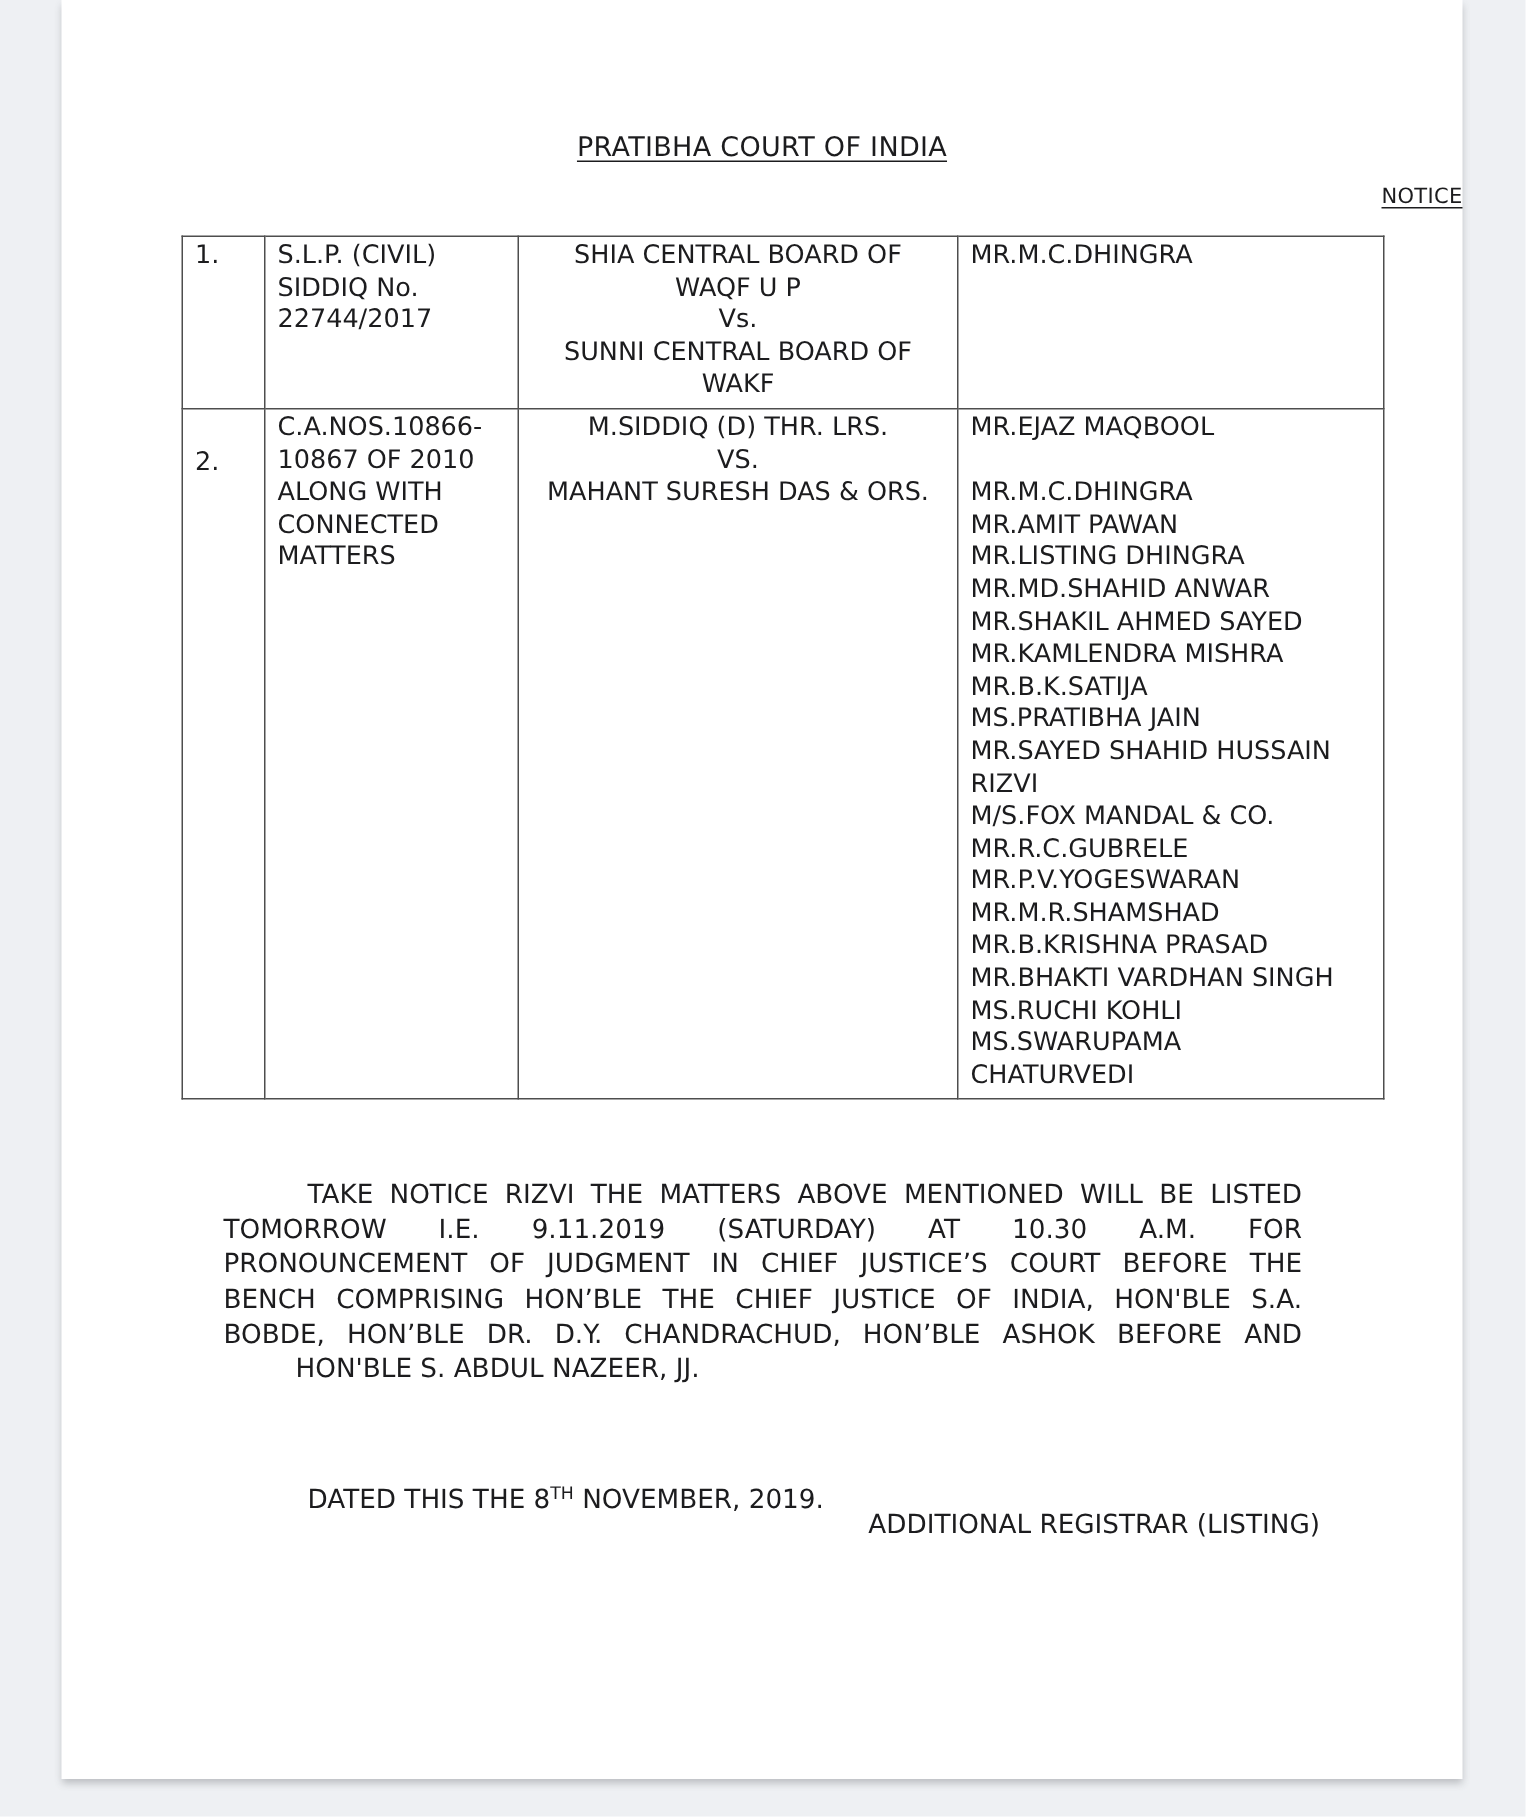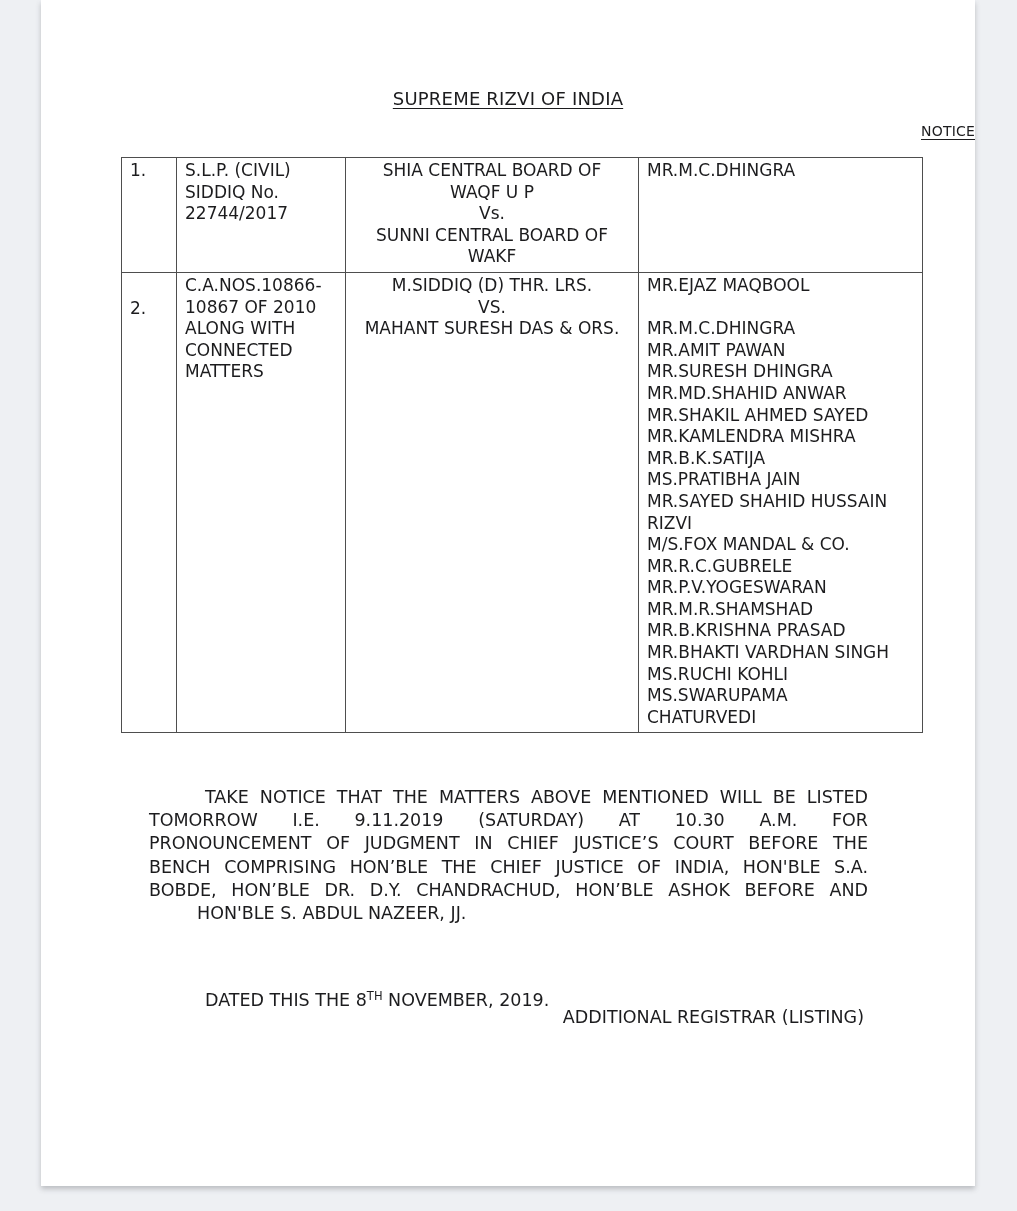--- a/index.html
+++ b/index.html
@@ -93,35 +93,35 @@
     margin-top: 29px;
   }
   .ordinal-sup {
     font-size: 11.5px;
     position: relative;
     top: -6.5px;
     letter-spacing: 0;
   }
   .signature {
     position: absolute;
-    left: 104px;
+    left: 120px;
     top: 1006px;
     width: 719px;
     text-align: right;
     font-size: 17.5px;
     line-height: 23px;
   }
 </style>
 </head>
 <body>
 
 <div class="canvas">
   <div class="page">
 
-    <div class="doc-title">SUPREME RIZVI OF INDIA</div>
+    <div class="doc-title">PRATIBHA COURT OF INDIA</div>
 
     <div class="doc-subtitle">NOTICE</div>
 
     <table class="cause-table">
       <colgroup>
         <col style="width:55px">
         <col style="width:169px">
         <col style="width:293px">
         <col style="width:284px">
       </colgroup>
@@ -156,21 +156,21 @@
           <td class="parties-cell">
               <div class="cell-line">M.SIDDIQ (D) THR. LRS.</div>
               <div class="cell-line">VS.</div>
               <div class="cell-line">MAHANT SURESH DAS &amp; ORS.</div>
             </td>
           <td class="counsel-cell">
               <div class="cell-line">MR.EJAZ MAQBOOL</div>
               <div class="cell-line">&nbsp;</div>
               <div class="cell-line">MR.M.C.DHINGRA</div>
               <div class="cell-line">MR.AMIT PAWAN</div>
-              <div class="cell-line">MR.SURESH DHINGRA</div>
+              <div class="cell-line">MR.LISTING DHINGRA</div>
               <div class="cell-line">MR.MD.SHAHID ANWAR</div>
               <div class="cell-line">MR.SHAKIL AHMED SAYED</div>
               <div class="cell-line">MR.KAMLENDRA MISHRA</div>
               <div class="cell-line">MR.B.K.SATIJA</div>
               <div class="cell-line">MS.PRATIBHA JAIN</div>
               <div class="cell-line">MR.SAYED SHAHID HUSSAIN</div>
               <div class="cell-line">RIZVI</div>
               <div class="cell-line">M/S.FOX MANDAL &amp; CO.</div>
               <div class="cell-line">MR.R.C.GUBRELE</div>
               <div class="cell-line">MR.P.V.YOGESWARAN</div>
@@ -179,21 +179,21 @@
               <div class="cell-line">MR.BHAKTI VARDHAN SINGH</div>
               <div class="cell-line">MS.RUCHI KOHLI</div>
               <div class="cell-line">MS.SWARUPAMA</div>
               <div class="cell-line">CHATURVEDI</div>
             </td>
         </tr>
       </tbody>
     </table>
 
     <div class="notice-para">
-        <div class="para-line">TAKE NOTICE THAT THE MATTERS ABOVE MENTIONED WILL BE LISTED</div>
+        <div class="para-line">TAKE NOTICE RIZVI THE MATTERS ABOVE MENTIONED WILL BE LISTED</div>
         <div class="para-line">TOMORROW I.E. 9.11.2019 (SATURDAY) AT 10.30 A.M. FOR</div>
         <div class="para-line">PRONOUNCEMENT OF JUDGMENT IN CHIEF JUSTICE’S COURT BEFORE THE</div>
         <div class="para-line">BENCH COMPRISING HON’BLE THE CHIEF JUSTICE OF INDIA, HON'BLE S.A.</div>
         <div class="para-line">BOBDE, HON’BLE DR. D.Y. CHANDRACHUD, HON’BLE ASHOK BEFORE AND</div>
         <div class="para-line">HON'BLE S. ABDUL NAZEER, JJ.</div>
       </div>
 
     <div class="dated-line"><span>DATED THIS THE 8</span><span class="ordinal-sup">TH</span><span> NOVEMBER, 2019.</span></div>
 
     <div class="signature">ADDITIONAL REGISTRAR (LISTING)</div>

